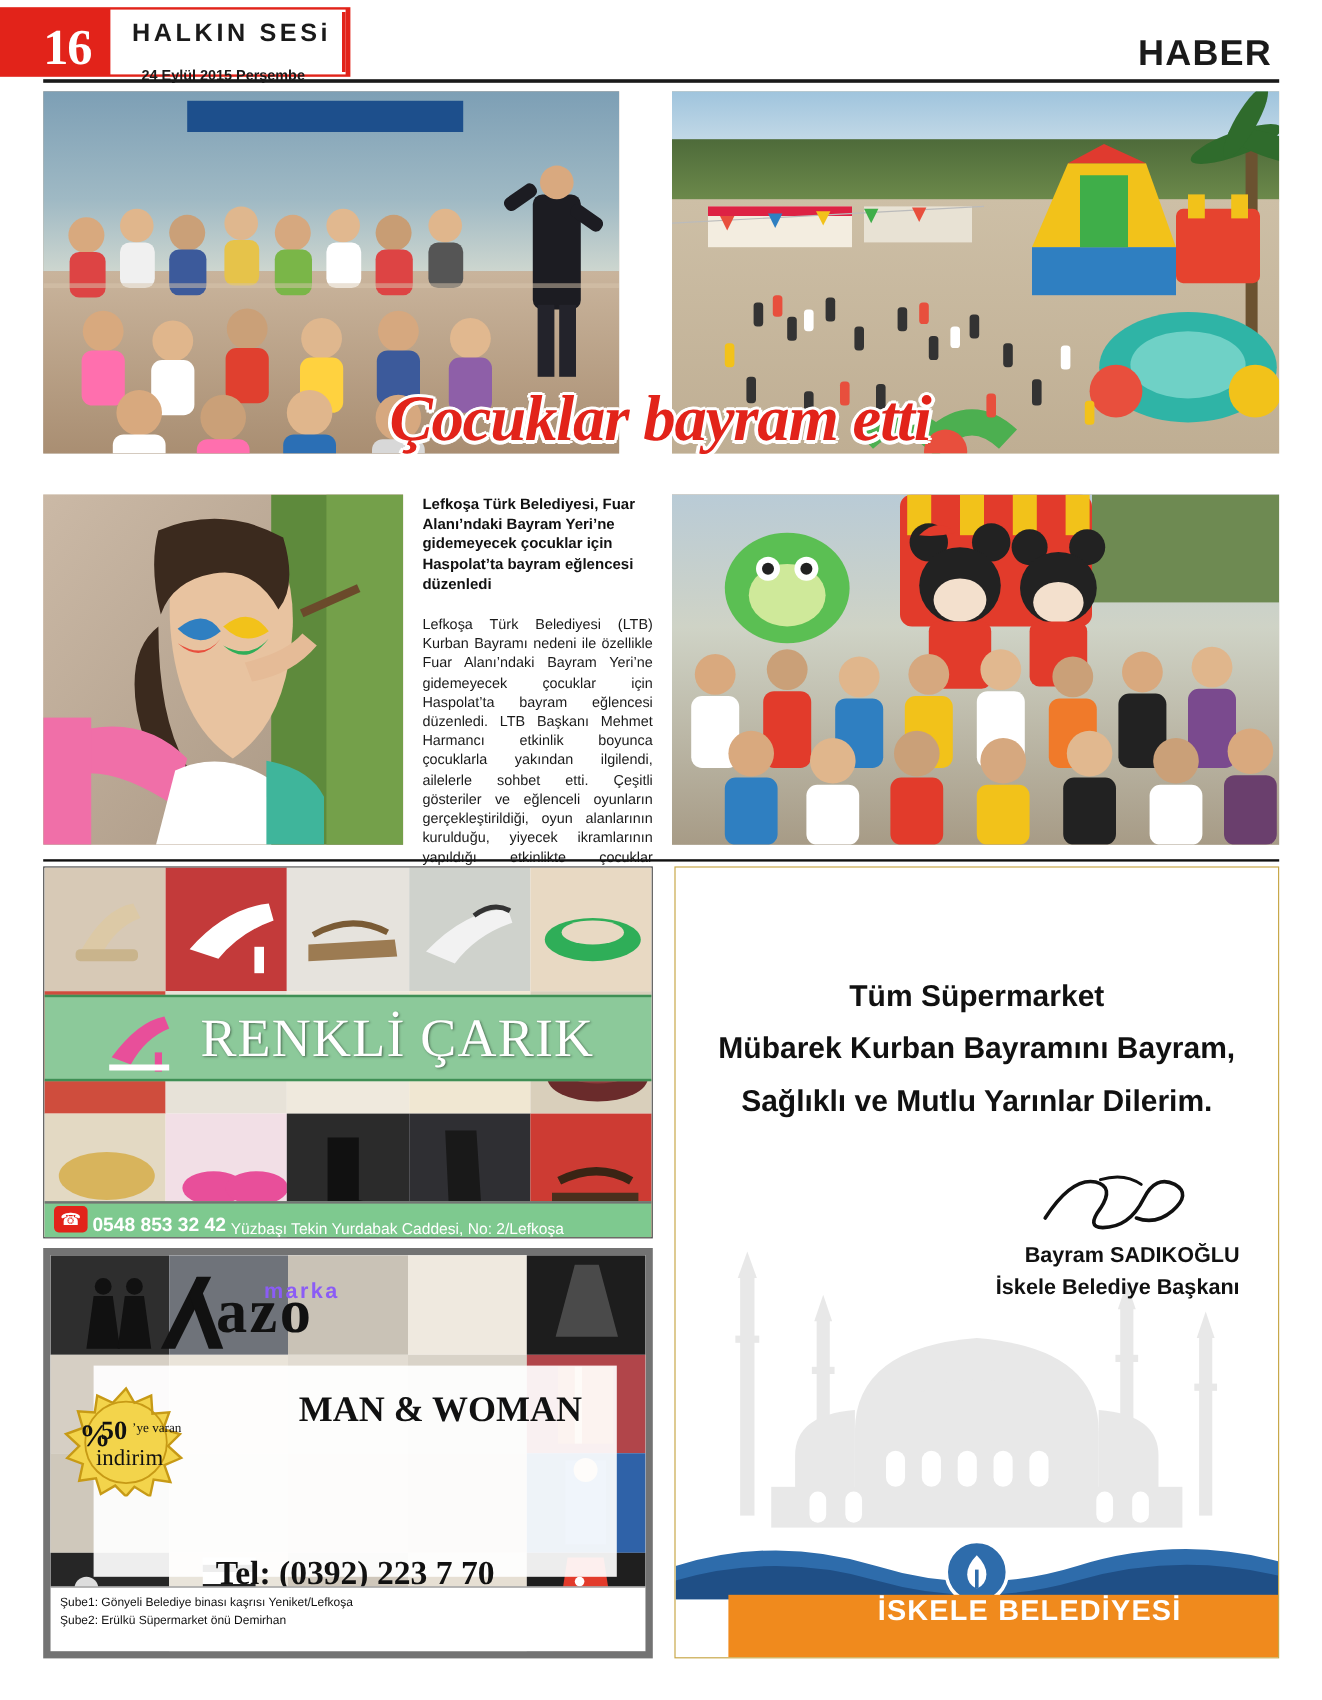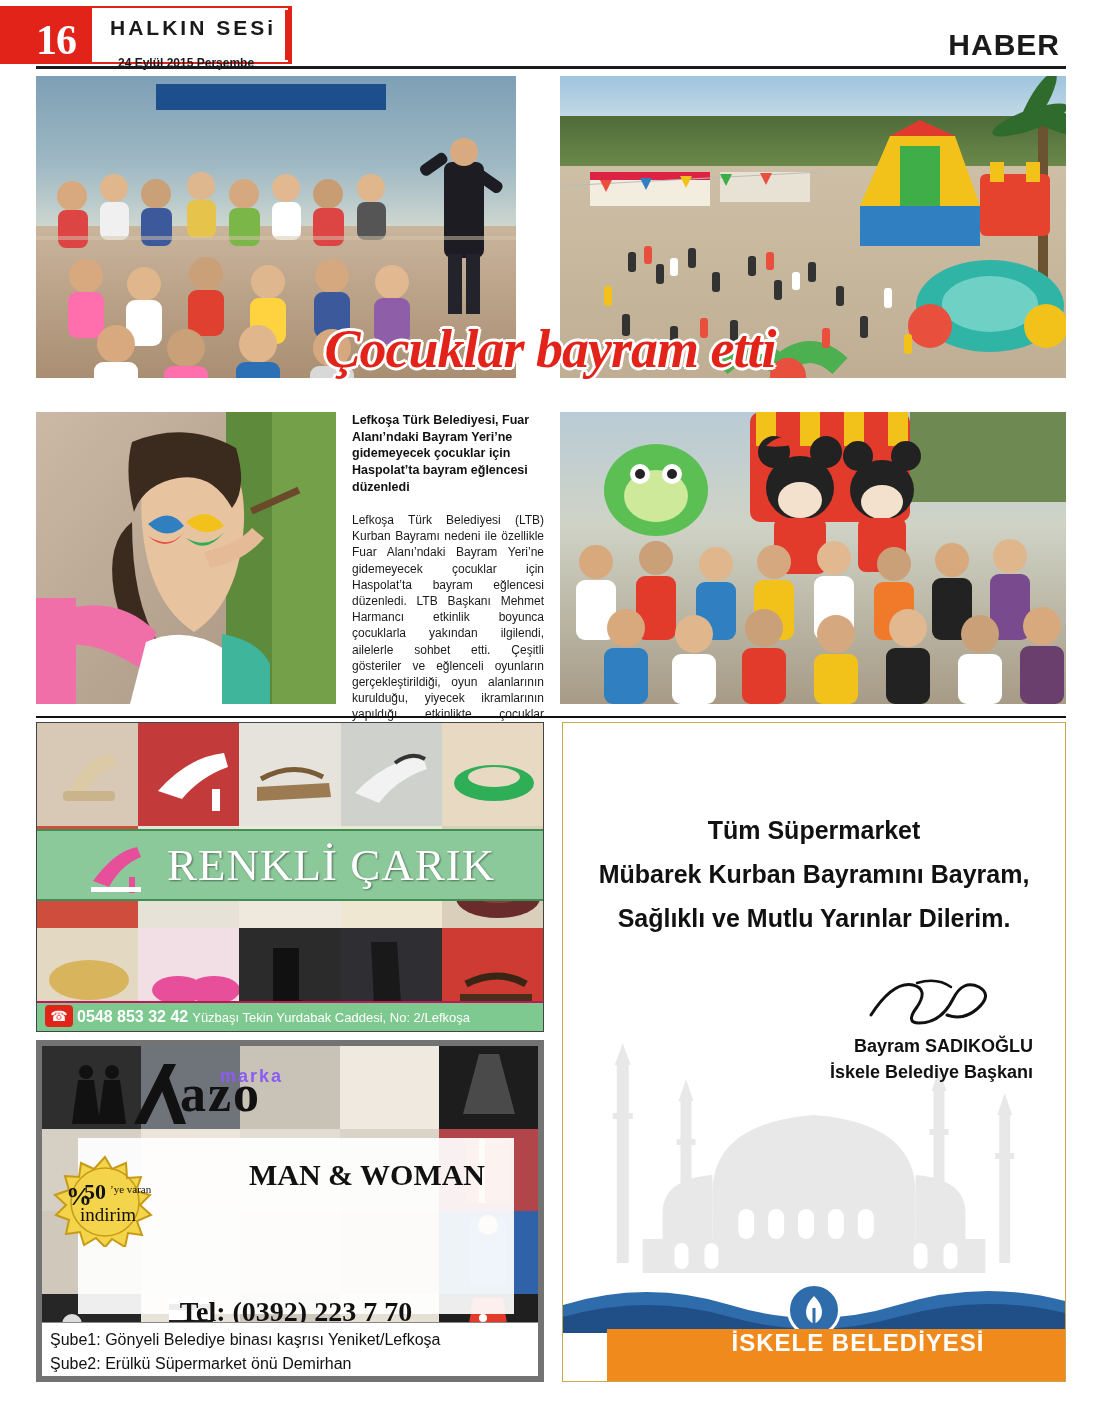--- a/index.html
+++ b/index.html
@@ -128,22 +128,22 @@
     font-family:"Liberation Serif", serif;
     font-size:45px; color:#ffffff; font-weight:normal; letter-spacing:1px;
     text-shadow:1px 1px 2px rgba(0,0,0,.45);
     line-height:60px;
   }
   .carik-logo {
     position:absolute; left:48px; top:112px; width:64px; height:60px;
   }
   .carik-footer {
     position:absolute; left:0; bottom:0; width:100%; height:30px;
-    background:#7ec98f; border-top:2px solid #be185d;
-    display:flex; align-items:center;
+    background:#7ec98f; border-top:2px solid #737373;
+    display:flex; align-items:flex-end;
   }
   .carik-phone { font-size:16px; font-weight:bold; color:#fff; margin-left:40px; }
   .carik-addr { font-size:13px; color:#fff; margin-left:4px; }
   .phone-badge {
     position:absolute; left:8px; bottom:4px; width:28px; height:22px;
     background:#e2231a; border-radius:4px;
     display:flex; align-items:center; justify-content:center; color:#fff; font-size:14px;
   }
 
   
@@ -181,21 +181,21 @@
     position:absolute; left:84px; top:250px; width:340px; text-align:center;
     font-family:"Liberation Serif", serif; font-size:28px; font-weight:bold; color:#111;
   }
   .discount-badge {
     position:absolute; left:46px; top:1155px; width:118px; height:92px;
   }
   .mazo-foot {
     position:absolute; left:0; bottom:0; width:100%; height:54px; background:#ffffff;
     border-top:1px solid #888; padding:5px 8px;
   }
-  .mazo-foot div { font-size:16px; color:#111; line-height:1.5; }
+  .mazo-foot div { font-size:10px; color:#111; line-height:1.5; }
 
   
   #ad-iskele {
     position:absolute; left:562px; top:722px; width:504px; height:660px;
     border:1px solid #c8a84a; background:#ffffff; overflow:hidden;
   }
   .iskele-greet {
     position:absolute; left:0; top:86px; width:100%; text-align:center;
     color:#111;
   }

